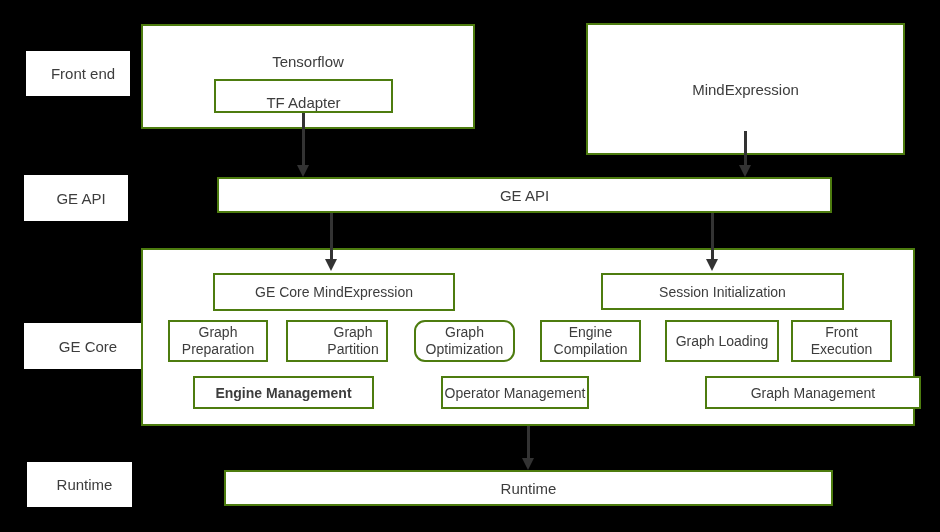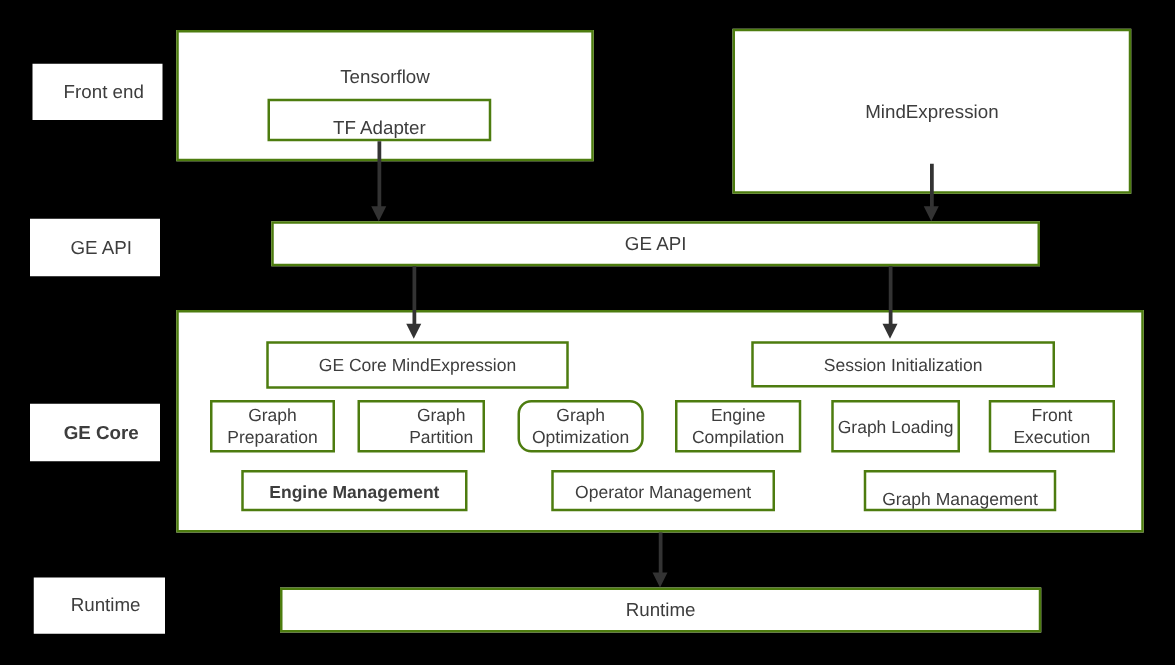--- a/index.html
+++ b/index.html
@@ -27,21 +27,21 @@
     border:none;
     box-sizing:border-box;
     display:flex; align-items:center; justify-content:center;
     font-size:15px;
     color:#3d3d3d;
     padding-left:10px;
   }
   
   #lbl-front-end { left:26px;  top:51px;  width:104px; height:45px; }
   #lbl-ge-api    { left:24px;  top:175px; width:104px; height:46px; }
-  #lbl-ge-core   { left:24px;  top:323px; width:104px; height:46px;font-weight:bold; }
+  #lbl-ge-core   { left:24px;  top:323px; width:118px; height:46px; }
   #lbl-runtime   { left:27px;  top:462px; width:105px; height:45px; }
 
   
   #tensorflow-box { left:141px; top:24px; width:334px; height:105px; display:block; }
   #tensorflow-title { display:block; margin-top:27px; text-align:center; font-size:15px; }
   #tf-adapter-box { left:71px; top:53px; width:179px; height:34px;align-items:flex-end; }
   #mindexpression-box { left:586px; top:23px; width:319px; height:132px; }
 
   
   #ge-api-bar { left:217px; top:177px; width:615px; height:36px; }
@@ -49,26 +49,26 @@
   
   #ge-core-box { left:141px; top:248px; width:774px; height:178px; display:block; }
   #ge-core-box .box { font-size:14px; }
   #ge-core-init   { left:70px;  top:23px; width:242px; height:38px; }
   #session-init   { left:446px; top:23px; width:243px; height:37px;margin-left:12px; }
   .stage { top:70px; height:42px; line-height:1.2; }
   #stage-0 { left:25px;  width:100px; }
   #stage-1 { left:143px; width:102px;padding-left:32px; }
   #stage-2 { left:271px; width:101px;border-radius:11px; }
   #stage-3 { left:397px; width:101px; }
-  #stage-4 { left:522px; width:103px; }
+  #stage-4 { left:522px; width:114px; }
   #stage-5 { left:648px; width:101px; }
   .mgmt { top:126px; height:33px; }
   #mgmt-0 { left:50px;  width:181px;font-weight:bold; }
-  #mgmt-1 { left:298px; width:179px; }
-  #mgmt-2 { left:548px; width:154px;align-items:flex-end; }
+  #mgmt-1 { left:298px; width:148px; }
+  #mgmt-2 { left:562px; width:216px; }
 
   
   #runtime-bar { left:224px; top:470px; width:609px; height:36px; }
 
   
   .arrow { position:absolute; width:12px; z-index:5; }
   .arrow .stem {
     position:absolute; left:5px; top:0; bottom:11px; width:3px;
     background:#333333;
   }

